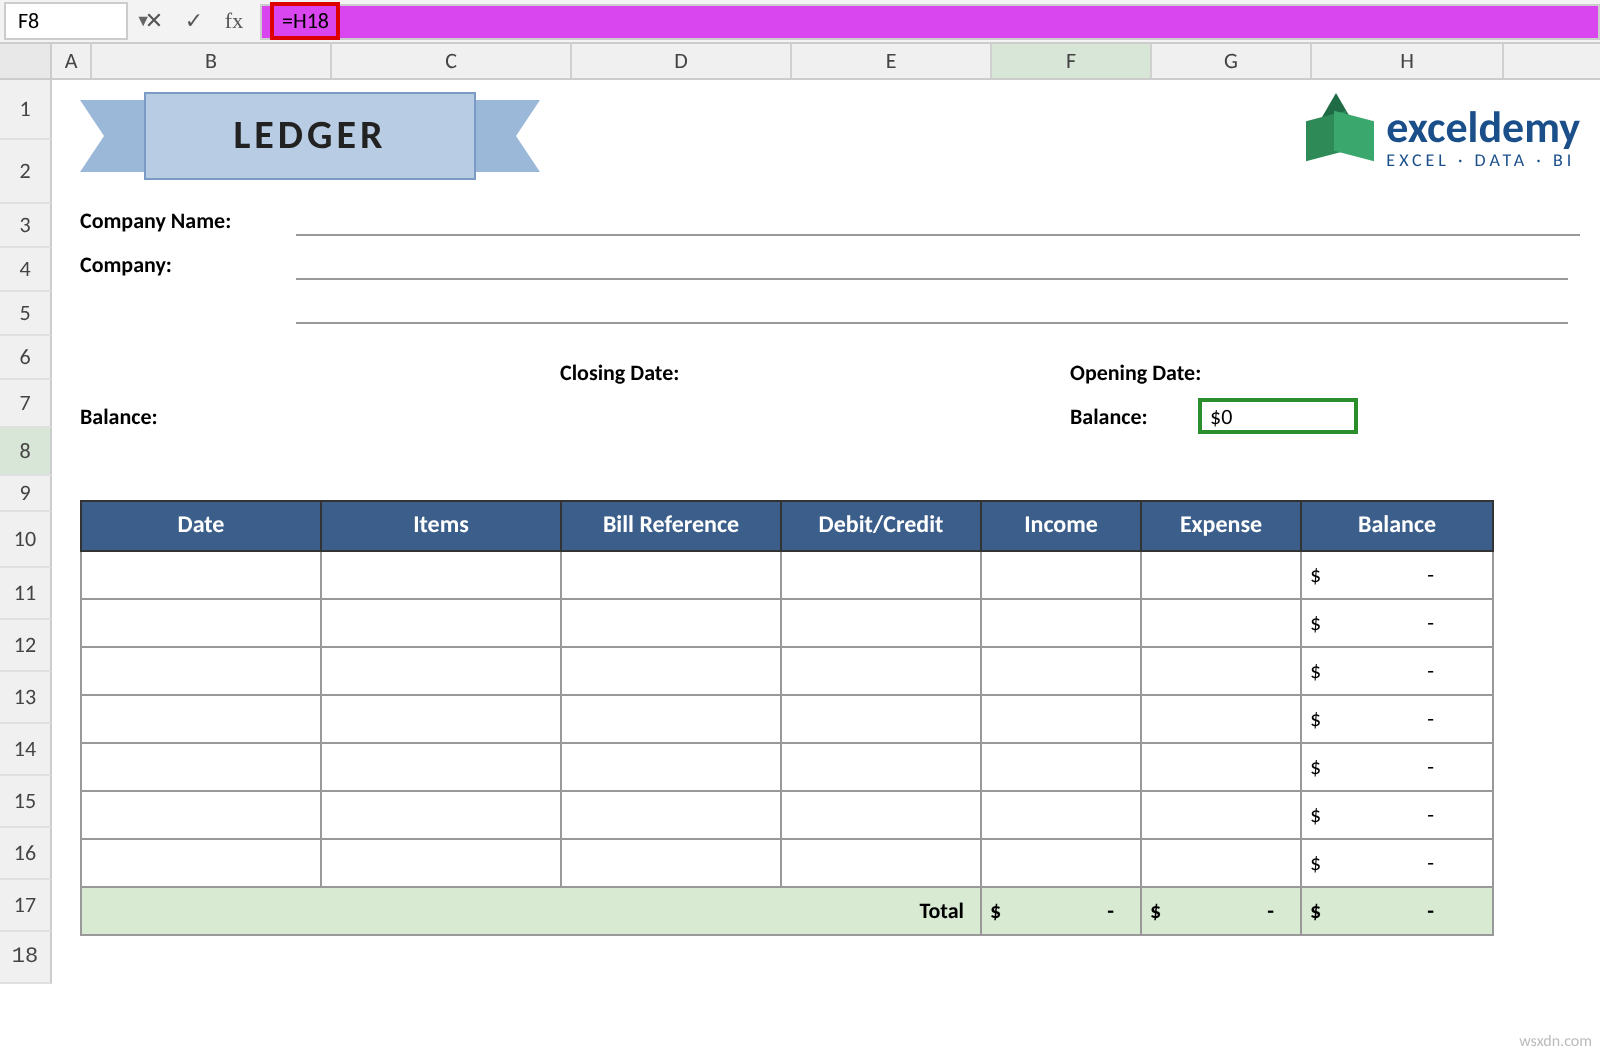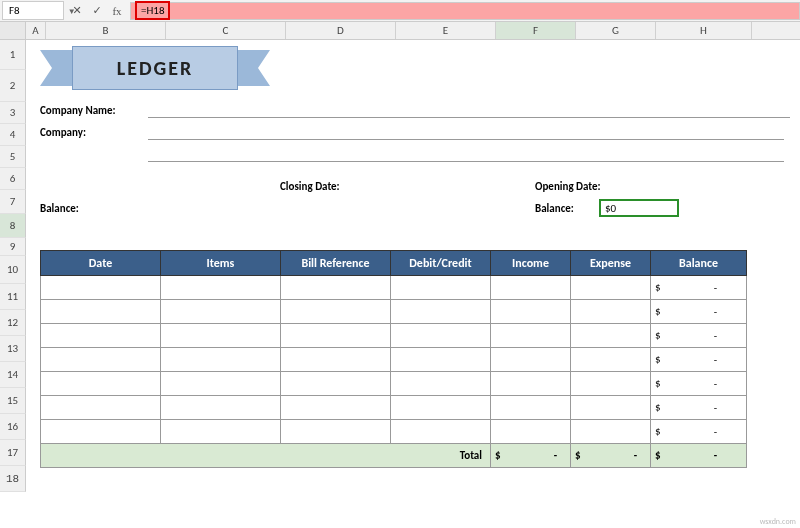--- a/index.html
+++ b/index.html
@@ -5,21 +5,21 @@
 * { box-sizing: border-box; margin: 0; padding: 0; }
 body { font-family: Calibri, Arial, sans-serif; font-size: 12px; background: #fff; width: 800px; height: 528px; overflow: hidden; position: relative; }
 
 
 .formula-bar { display: flex; align-items: center; border-bottom: 1px solid #ccc; height: 22px; background: #f3f3f3; }
 .name-box { width: 62px; border: 1px solid #ccc; background: #fff; padding: 2px 6px; font-size: 11px; margin-left: 2px; display: flex; align-items: center; justify-content: space-between; gap: 48px; }
 .name-box .chev { font-size: 8px; color: #666; }
 .fb-btns { display: flex; align-items: center; gap: 2px; padding: 0 4px; }
 .fb-btn { width: 18px; height: 18px; display: flex; align-items: center; justify-content: center; font-size: 11px; color: #555; }
 .fx { font-family: 'Times New Roman', serif; }
-.formula-input { flex: 1; background: #fca5a5; border: 1px solid #ccc; padding: 2px 4px; font-size: 11px; height: 18px; display: flex; align-items: center; }
+.formula-input { flex: 1; background: #d946ef; border: 1px solid #ccc; padding: 2px 4px; font-size: 11px; height: 18px; display: flex; align-items: center; }
 .formula-highlight { border: 2px solid #d00; padding: 1px 4px; font-size: 11px; }
 
 
 .col-headers { display: flex; border-bottom: 1px solid #ccc; background: #f0f0f0; height: 18px; }
 .corner { width: 26px; border-right: 1px solid #ccc; background: #e8e8e8; }
 .col-h { border-right: 1px solid #d0d0d0; text-align: center; font-size: 11px; color: #444; line-height: 18px; }
 .col-A { width: 20px; }
 .col-B { width: 120px; }
 .col-C { width: 120px; }
 .col-D { width: 110px; }
@@ -136,20 +136,31 @@
     <div class="banner">
       <div class="banner-ribbon">
         <div class="ribbon-left"></div>
         <div class="ribbon-right"></div>
         <div class="ribbon-mid">
           <span>LEDGER</span>
         </div>
       </div>
     </div>
 
+    <div class="logo">
+      <div class="logo-icon">
+        <div class="cube3"></div>
+          <div class="cube1"></div>
+          <div class="cube2"></div>
+      </div>
+      <div class="logo-text">
+        <span class="logo-main">exceldemy</span>
+        <span class="logo-sub">EXCEL · DATA · BI</span>
+      </div>
+    </div>
 
     <div class="form-area">
       <div class="form-row">
         <span class="form-label">Company Name:</span>
         <div class="form-line"></div>
       </div>
       <div class="form-row addr">
         <span class="form-label">Company:</span>
         <div class="form-line"></div>
       </div>

